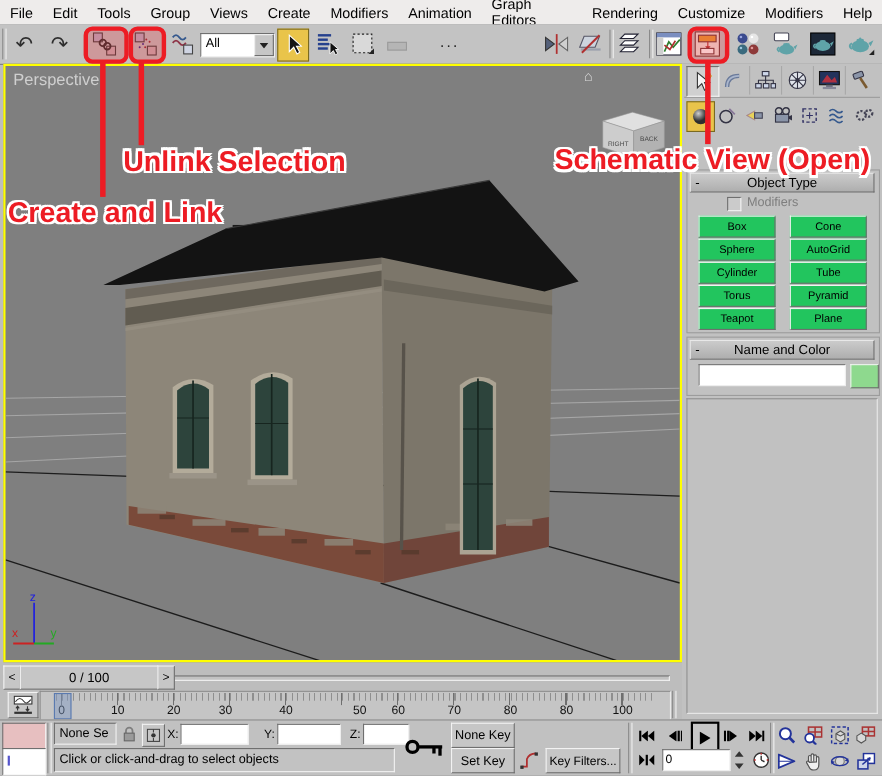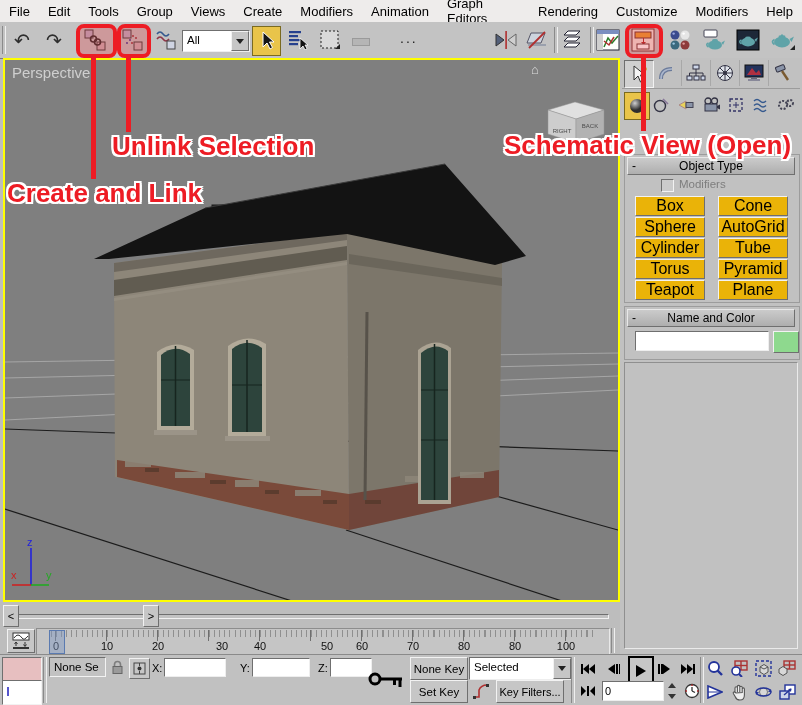--- a/index.html
+++ b/index.html
@@ -23,22 +23,22 @@
             border:2px solid var(--viewport-border,#ffff00);box-sizing:border-box;overflow:hidden}
   #vp-label{left:7px;top:4px;color:#cfcfcf;font-size:15px}
   
   #cmdpanel{left:620px;top:58px;width:182px;height:596px;background:#c1c1c1}
   .cp-tab{position:absolute;top:2px;width:28px;height:26px;display:flex;align-items:center;justify-content:center;border-right:1px solid #a8a8a8}
   .cp-sub{position:absolute;top:0;width:24px;height:26px;display:flex;align-items:center;justify-content:center}
   .rollout-hdr{position:absolute;height:16px;background:linear-gradient(#cbcbcb,#aeaeae);
                border:1px solid;border-color:#e8e8e8 #6f6f6f #6f6f6f #e8e8e8;
                font-size:12px;display:flex;align-items:center;justify-content:center}
   .rhdr-minus{position:absolute;left:4px;top:1px;font-size:12px}
-  .ot-btn{position:absolute;width:68px;height:18px;background:#eab308;border:1px solid;
-          border-color:#f2f2f2 #6f6f6f #6f6f6f #f2f2f2;font-size:16px;display:flex;align-items:center;justify-content:center}
+  .ot-btn{position:absolute;width:68px;height:18px;background:#22c55e;border:1px solid;
+          border-color:#f2f2f2 #6f6f6f #6f6f6f #f2f2f2;font-size:10px;display:flex;align-items:center;justify-content:center}
   
   .ann-box{position:absolute;border:4px solid var(--annotation-red,#ed1c24);border-radius:8px;
            background:rgba(237,28,36,.25);box-sizing:border-box;z-index:40}
   .ann-line{position:absolute;width:5px;background:var(--annotation-red,#ed1c24);z-index:39}
   .ann-text{position:absolute;z-index:41;font-size:26px;font-weight:bold;color:var(--annotation-red,#ed1c24);
             white-space:nowrap;letter-spacing:0;
             text-shadow:-2px -2px 0 #fff,2px -2px 0 #fff,-2px 2px 0 #fff,2px 2px 0 #fff,0 -2px 0 #fff,0 2px 0 #fff,-2px 0 0 #fff,2px 0 0 #fff}
   
   #timeslider-row{left:0;top:602px;width:620px;height:26px}
   .ts-btn{position:absolute;top:3px;height:20px;background:#c6c6c6;border:1px solid;
@@ -474,40 +474,41 @@
     <input class="fld" style="left: 10px; top: 24px; width: 134px; height: 20px;" value="">
     <div class="abs" style="left:148px;top:24px;width:24px;height:20px;background:var(--swatch-green,#8ed98e);border:1px solid;border-color:#f2f2f2 #6f6f6f #6f6f6f #f2f2f2"></div>
   </div>
 
   <div class="abs" style="left:4px;top:304px;width:172px;height:285px;border:1px solid;border-color:#8f8f8f #eaeaea #eaeaea #8f8f8f"></div>
 </div>
 
 <div id="timeslider-row" class="abs">
   <div class="abs sunken" style="left:3px;top:12px;width:604px;height:3px"></div>
   <div class="ts-btn" style="left:3px;width:14px">&lt;</div>
+  <div class="ts-btn" style="left:18px;width:124px;font-size:12px">0 / 100</div>
   <div class="ts-btn" style="left:143px;width:14px">&gt;</div>
 </div>
 
 <div id="trackbar" class="abs">
   <div class="abs raised flexc" style="left:7px;top:1px;width:26px;height:22px;flex-direction:column">
     <svg width="18" height="18" viewBox="0 0 18 18">
       <rect x="1" y="1" width="16" height="7" fill="#fff" stroke="#333"></rect>
       <path d="M2 6 q4 -6 8 0 q2 3 6 -2" fill="none" stroke="#333"></path>
       <path d="M4 10 l0 4 M2.5 12 l1.5 -2 1.5 2" stroke="#333" fill="none"></path>
       <path d="M13 10 l0 4 M11.5 12.5 l1.5 2 1.5 -2" stroke="#333" fill="none"></path>
       <rect x="1" y="15" width="16" height="2" fill="#333"></rect>
     </svg>
   </div>
   <div id="ruler">
     <div class="tick-minor"></div>
     <div class="tick-major"></div>
     <span class="tick-label" style="left:19px">0</span>
     <span class="tick-label" style="left:70px">10</span>
     <span class="tick-label" style="left:121px">20</span>
-    <span class="tick-label" style="left:185px">30</span>
+    <span class="tick-label" style="left:168px">30</span>
     <span class="tick-label" style="left:223px">40</span>
     <span class="tick-label" style="left:290px">50</span>
     <span class="tick-label" style="left:325px">60</span>
     <span class="tick-label" style="left:376px">70</span>
     <span class="tick-label" style="left:427px">80</span>
     <span class="tick-label" style="left:478px">80</span>
     <span class="tick-label" style="left:529px">100</span>
     <div id="frame-marker"></div>
   </div>
   <div class="vsep" style="left:611px;top:0;height:25px"></div>
@@ -515,20 +516,21 @@
 
 <div id="statusbar" class="abs">
 
   <div class="abs sunken" style="left:2px;top:2px;width:38px;height:22px;background:#e7bfc0"></div>
   <div class="abs sunken" style="left:2px;top:25px;width:38px;height:23px;background:#ffffff">
     <div style="position:absolute;left:4px;top:6px;width:2px;height:9px;background:#55c"></div>
   </div>
   <div class="vsep" style="left:43px;top:2px;height:46px"></div>
 
   <div class="abs sunken sb-field" style="left:49px;top:2px;width:57px;height:20px;overflow:hidden;white-space:nowrap">None Se</div>
+  <div class="abs sunken sb-field" style="left:49px;top:25px;width:310px;height:22px;white-space:nowrap">Click or click-and-drag to select objects</div>
 
   <div class="abs flexc" style="left:108px;top:3px;width:18px;height:19px">
     <svg width="13" height="15" viewBox="0 0 13 15">
       <path d="M3.5 6.5 V4.5 a3 3 0 0 1 6 0 V6.5" fill="none" stroke="#7e7e7e" stroke-width="1.6"></path>
       <rect x="2" y="6.5" width="9" height="7" fill="#9a9a9a" stroke="#666"></rect>
     </svg>
     </div>
 
   <div class="abs raised flexc" style="left:129px;top:3px;width:19px;height:19px">
     <svg width="13" height="13">
@@ -551,28 +553,20 @@
       <circle cx="7" cy="10" r="5" fill="none" stroke="#000" stroke-width="3"></circle>
       <rect x="12" y="8.5" width="22" height="3" fill="#000"></rect>
       <rect x="25" y="11" width="3" height="5" fill="#000"></rect>
       <rect x="30.5" y="11" width="3" height="7" fill="#000"></rect>
     </svg>
     </div>
 
   <div class="sb-btn" style="left:410px;top:2px;width:56px;height:21px">None Key</div>
   <div class="sb-btn" style="left:410px;top:25px;width:56px;height:21px">Set Key</div>
 
-  <div class="abs wsunken" style="left:469px;top:2px;width:101px;height:21px">
-    <span style="position:absolute;left:4px;top:3px;font-size:11.5px">Selected</span>
-    <div class="raised flexc" style="position:absolute;right:0;top:0;width:16px;height:19px">
-      <svg width="8" height="5">
-          <polygon points="0,0 8,0 4,5" fill="#222"></polygon>
-        </svg>
-    </div>
-  </div>
 
   <div class="abs flexc" style="left:469px;top:25px;width:23px;height:21px">
     <svg width="18" height="16">
       <path d="M2 14 L7 14 L7 7 Q9 2 15 2" fill="none" stroke="#b03030" stroke-width="1.6"></path>
       <rect x="1" y="13" width="3" height="3" fill="#333"></rect>
         <rect x="14" y="1" width="3" height="3" fill="#333"></rect>
     </svg>
     </div>
   <div class="sb-btn" style="left:496px;top:25px;width:66px;height:21px;font-size:11px">Key Filters...</div>
   <div class="vsep" style="left:571px;top:2px;height:46px"></div>

